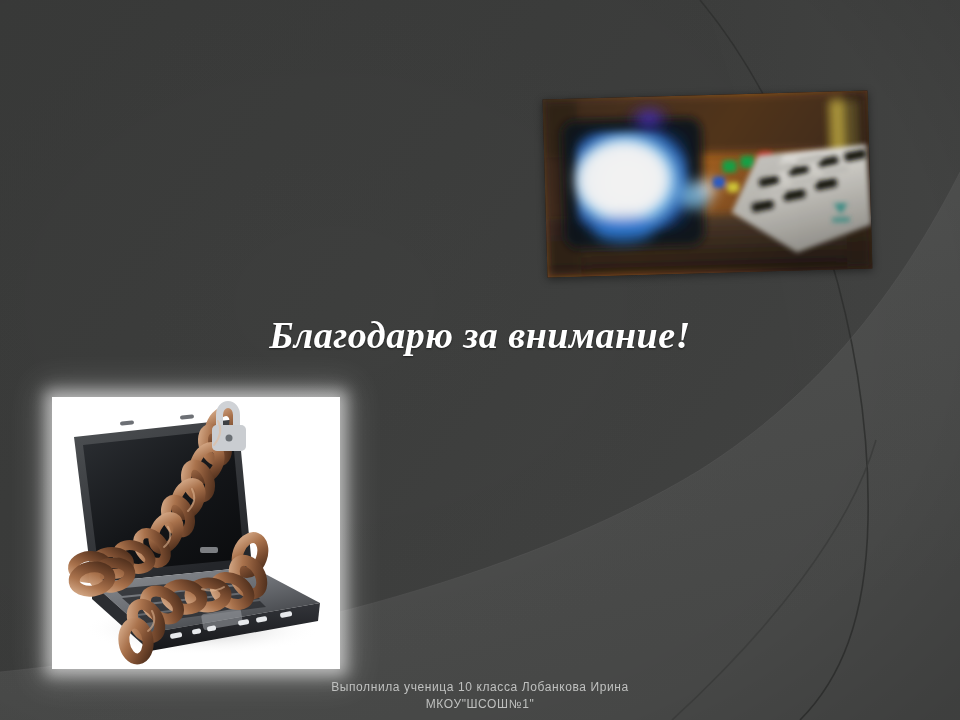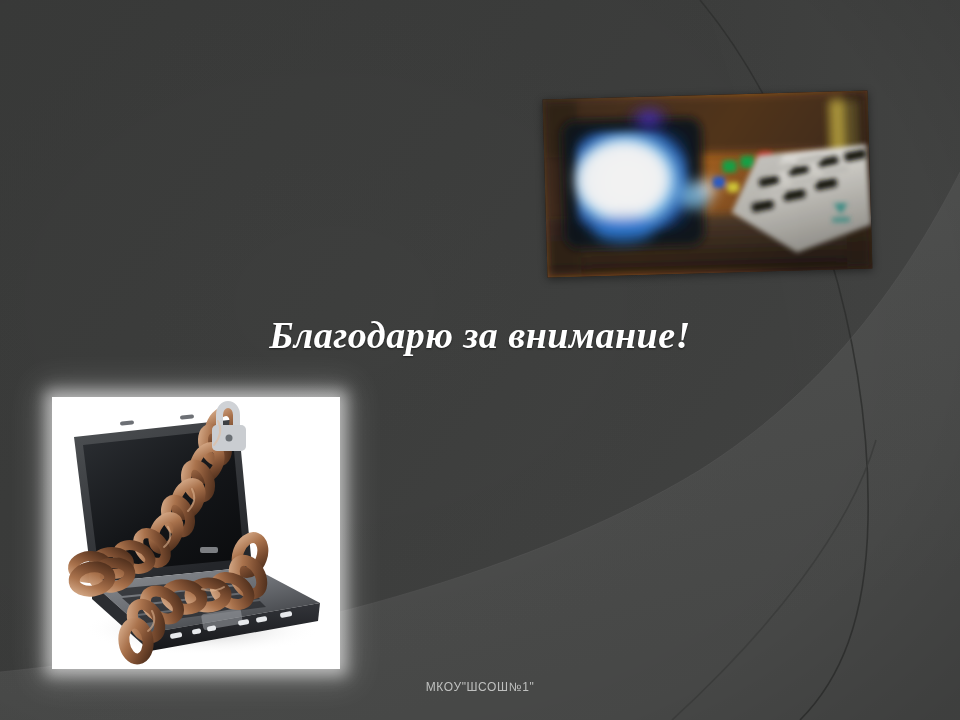--- a/index.html
+++ b/index.html
@@ -366,16 +366,17 @@
         </g>
 
         <rect x="0" y="0" width="288" height="272" fill="none"></rect>
       </svg>
     </div>
   </div>
 
   <div id="title">Благодарю за внимание!</div>
 
   <div id="footer">
+    <span class="line">Выполнила ученица  10 класса Лобанкова Ирина</span>
     <span class="line">МКОУ"ШСОШ№1"</span>
   </div>
 
 </div>
 
 </body></html>

